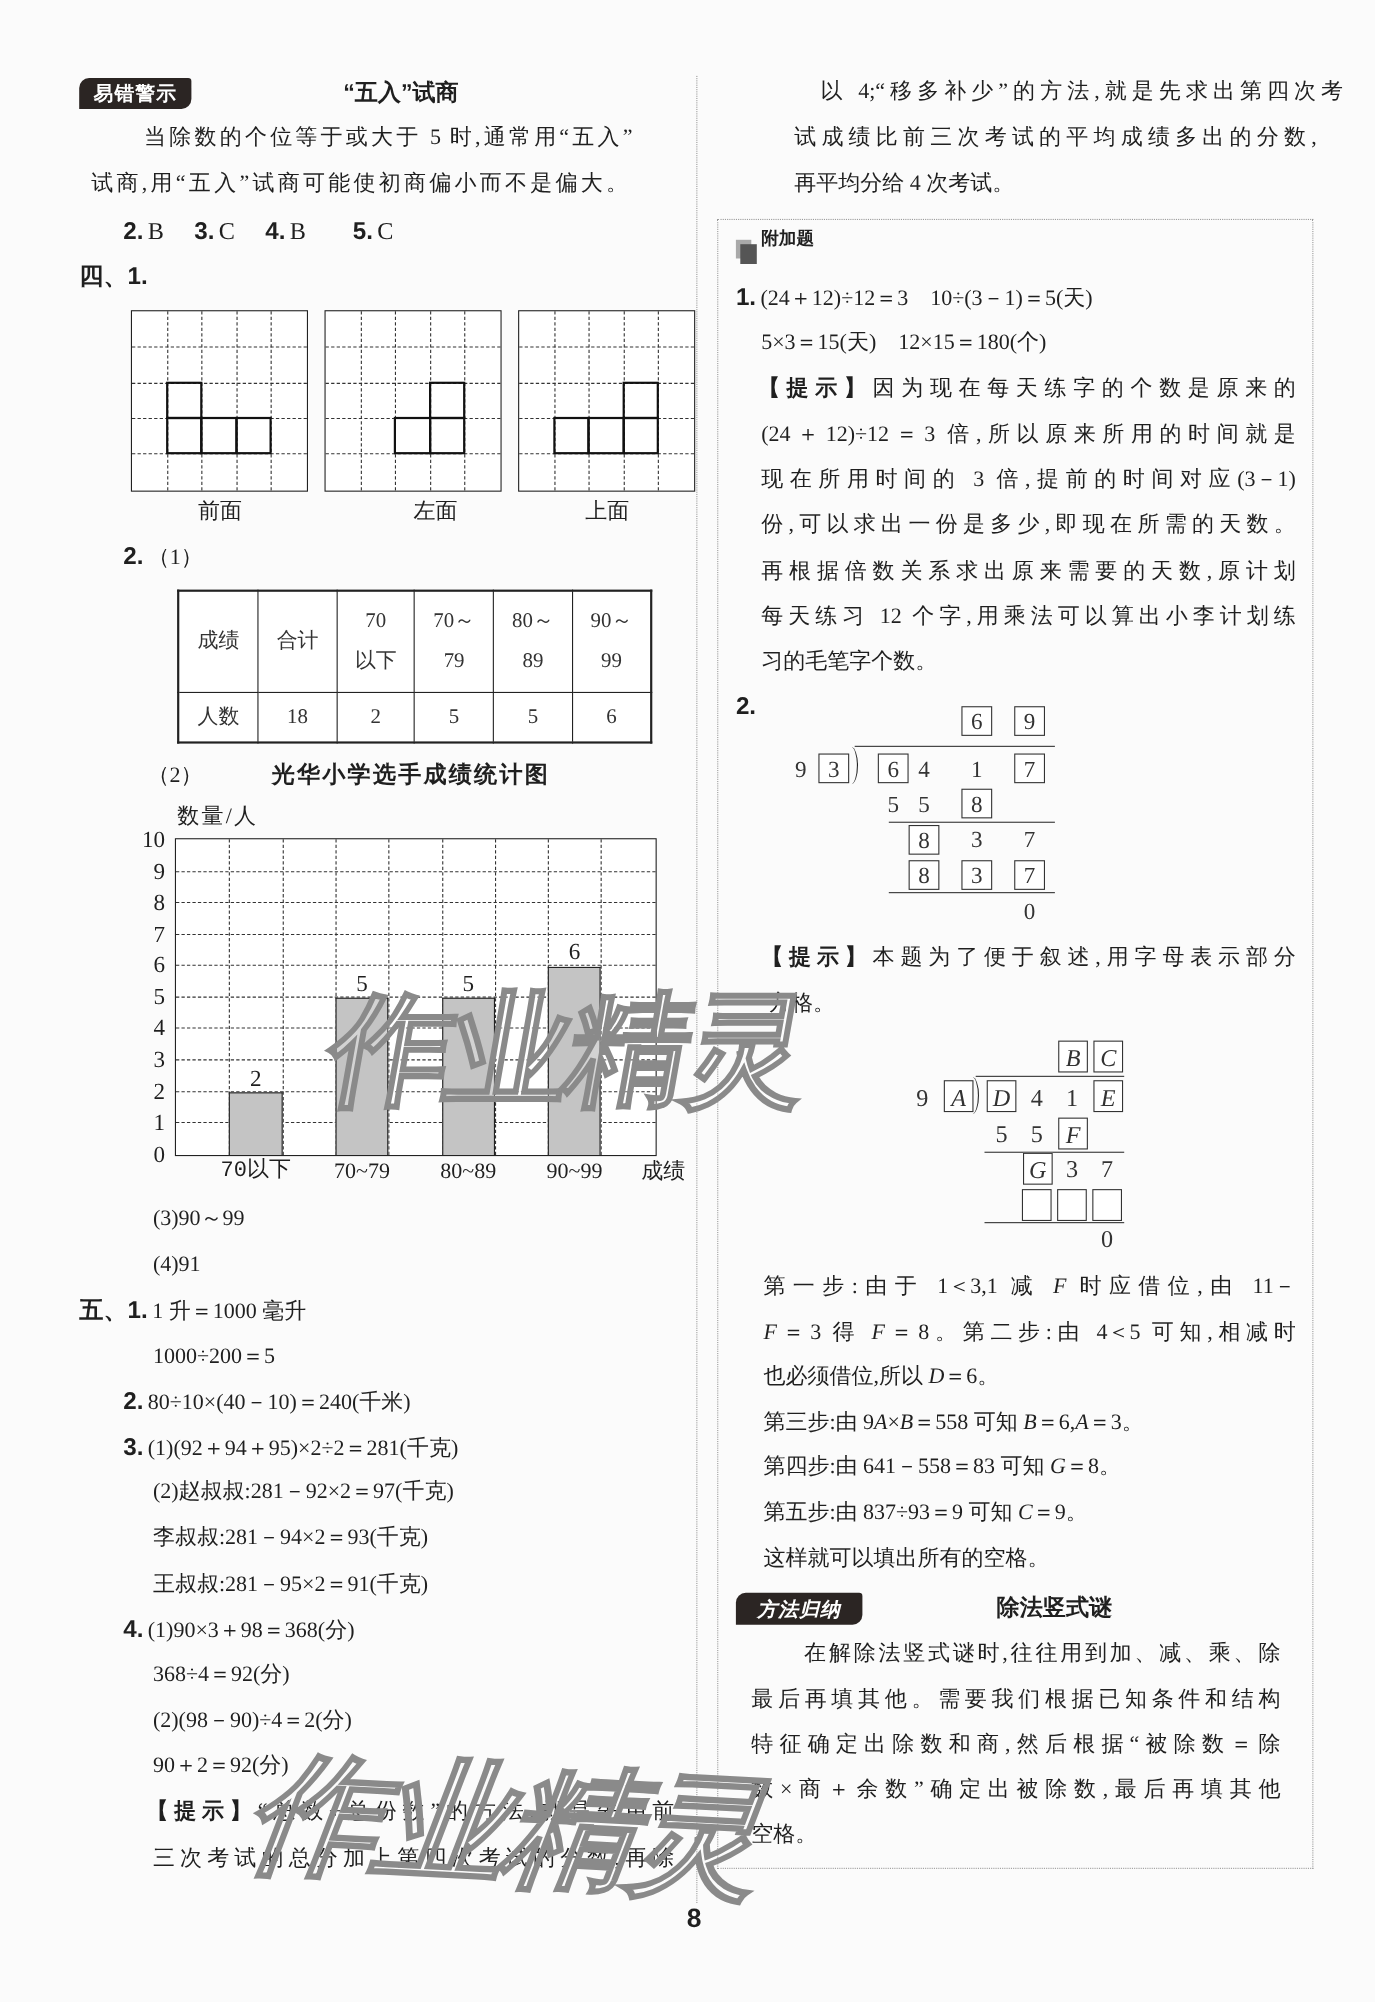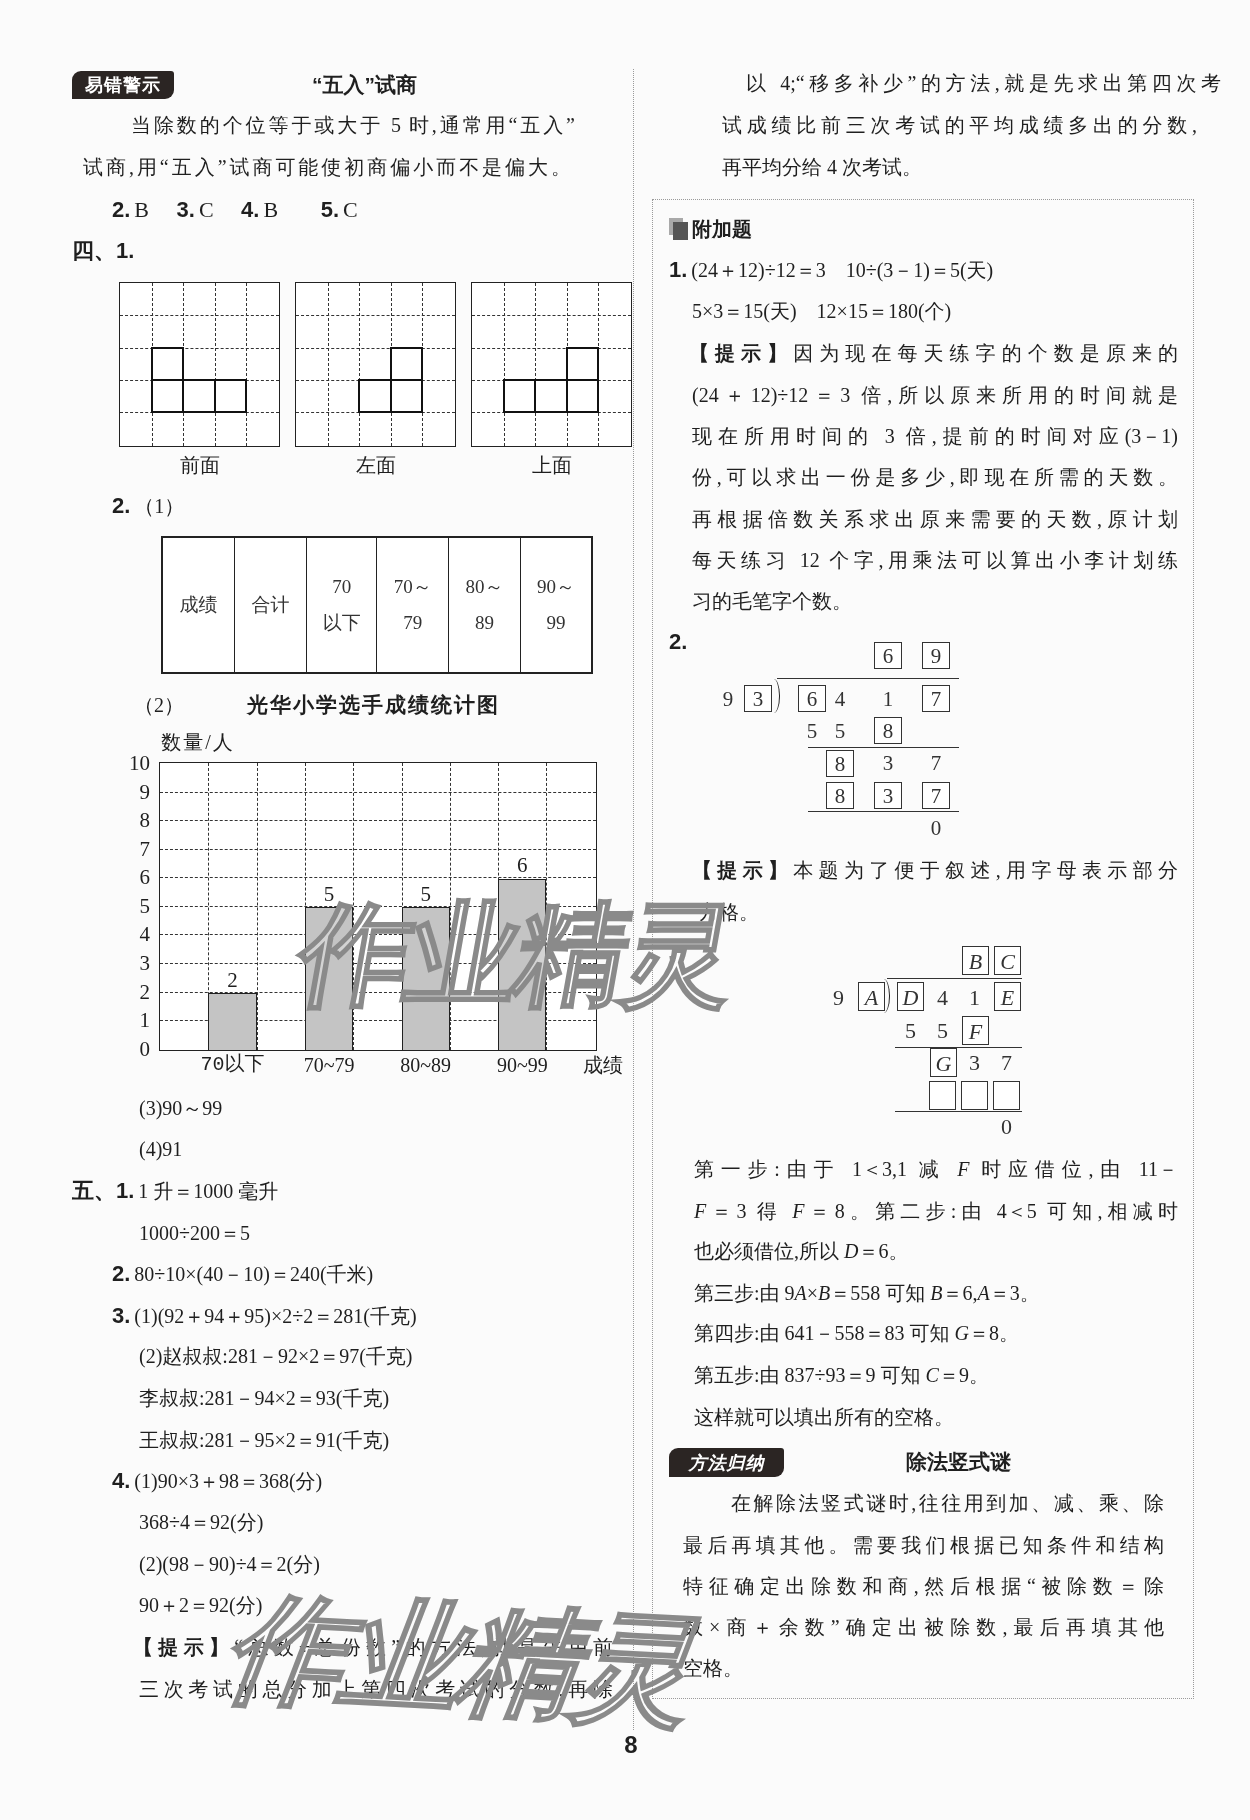--- a/index.html
+++ b/index.html
@@ -87,21 +87,21 @@
     <div class="gl-v" style="left: 94.68px;"></div>
     <div class="gl-h" style="top: 97.08px;"></div>
     <div class="gl-v" style="left: 126.24px;"></div>
     <div class="gl-h" style="top: 129.44px;"></div>
     <div class="cell-on" style="left: 93.68px; top: 63.72px; width: 33.56px; height: 34.36px;"></div>
     <div class="cell-on" style="left: 30.56px; top: 96.08px; width: 33.56px; height: 34.36px;"></div>
     <div class="cell-on" style="left: 62.12px; top: 96.08px; width: 33.56px; height: 34.36px;"></div>
     <div class="cell-on" style="left: 93.68px; top: 96.08px; width: 33.56px; height: 34.36px;"></div>
   </div>
 <div class="ln" style="left:160px;top:450px;width:80px;text-align:center">前面</div>
-<div class="ln" style="left:336px;top:450px;width:80px;text-align:center">左面</div>
+<div class="ln" style="left:336px;top:450px;width:80px;text-align:right">左面</div>
 <div class="ln" style="left:512px;top:450px;width:80px;text-align:center">上面</div>
 
 <div class="ln" style="left:112px;top:491px">
   <span class="num">2.</span><span>（1）</span>
 </div>
 
 <table class="tbl" style="left:161px;top:536px;width:432px;height:138px">
   <colgroup>
       <col style="width:73px">
       <col style="width:72px">
@@ -115,20 +115,28 @@
     <td>成绩</td>
     <td>合计</td>
     <td>70
 以下</td>
     <td>70～
 79</td>
     <td>80～
 89</td>
     <td>90～
 99</td>
+  </tr>
+  <tr style="height:46px">
+    <td>人数</td>
+    <td>18</td>
+    <td>2</td>
+    <td>5</td>
+    <td>5</td>
+    <td>6</td>
   </tr>
 </tbody>
   </table>
 
 <div class="ln" style="left:134px;top:690px">（2）</div>
 <div class="ln b" style="left:247px;top:690px;font-size:21px;letter-spacing:2px">光华小学选手成绩统计图</div>
 
 <div class="plot" style="left:159px;top:762px;width:438px;height:289px">
     <div class="gl-v" style="left: 48.3111px;"></div>
     <div class="gl-v" style="left: 96.6222px;"></div>
@@ -208,21 +216,21 @@
 <div class="ln j" style="left:746px;top:68px;width:475px">以 4;“移多补少”的方法,就是先求出第四次考</div>
 <div class="ln j" style="left:722px;top:110px;width:475px">试成绩比前三次考试的平均成绩多出的分数,</div>
 <div class="ln" style="left:722px;top:152px">再平均分给 4 次考试。</div>
 
 <div class="extra-box"></div>
 
 <div class="a" style="left:669px;top:218px;width:20px;height:22px">
   <div class="ico-back" style="left:0;top:0;width:14px;height:17px"></div>
   <div class="ico-front" style="left:4px;top:4px;width:15px;height:18px"></div>
 </div>
-<div class="ln b" style="left:692px;top:214px;font-size:20px">附加题</div>
+<div class="ln b" style="left:692px;top:203px;font-size:16px">附加题</div>
 
 <div class="ln" style="left:669px;top:255px">
   <span class="num">1.</span><span>(24＋12)÷12＝3　10÷(3－1)＝5(天)</span>
 </div>
 <div class="ln" style="left:692px;top:296px">5×3＝15(天)　12×15＝180(个)</div>
 
 <div class="ln j" style="left:689px;top:338px;width:489px"><span class="b">【提示】</span><span>因为现在每天练字的个数是原来的</span></div>
 <div class="ln j" style="left:692px;top:380px;width:486px">(24＋12)÷12＝3 倍,所以原来所用的时间就是</div>
 <div class="ln j" style="left:692px;top:421px;width:486px">现在所用时间的 3 倍,提前的时间对应(3－1)</div>
 <div class="ln j" style="left:692px;top:462px;width:486px">份,可以求出一份是多少,即现在所需的天数。</div>

